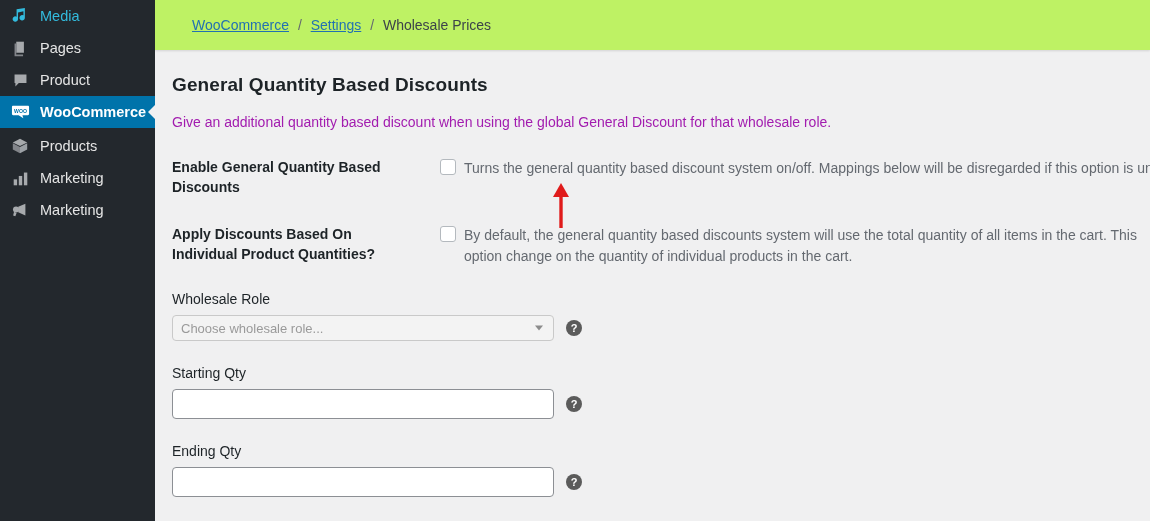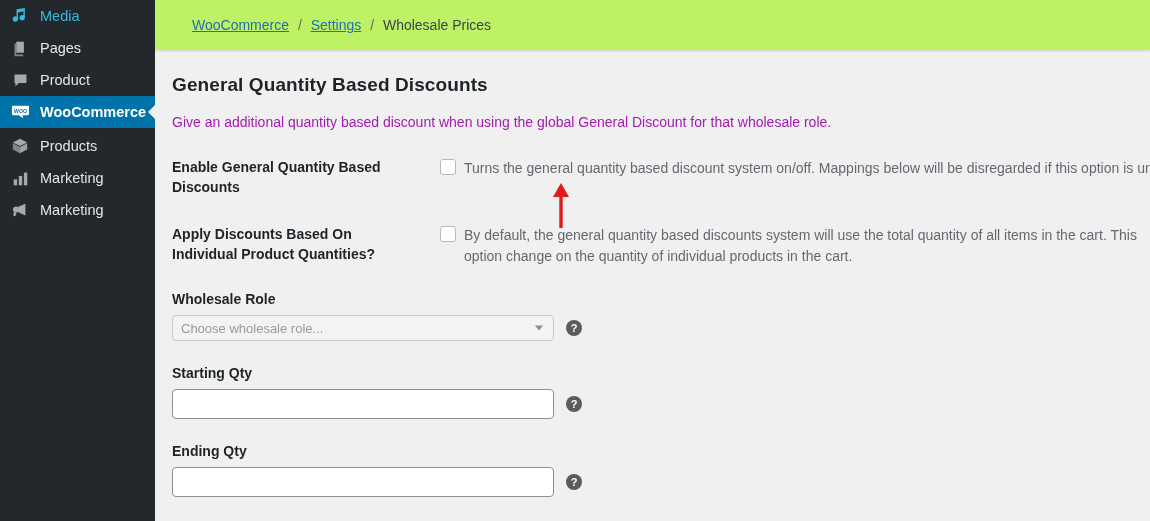--- a/index.html
+++ b/index.html
@@ -145,21 +145,21 @@
     font-size: 14px;
     color: #646970;
     line-height: 21px;
     max-width: 760px;
   }
   .cb-desc.nowrap { white-space: nowrap; }
 
   .field-block { margin-top: 24px; }
   .field-label {
     font-size: 14px;
-    font-weight: 700;
+    font-weight: 400;
     color: #1d2327;
     margin-bottom: 8px;
   }
   .field-line { display: flex; align-items: center; }
 
   .select-box {
     width: 382px;
     height: 26px;
     background: #f3f3f3;
     border: 1px solid #c9c9c9;

